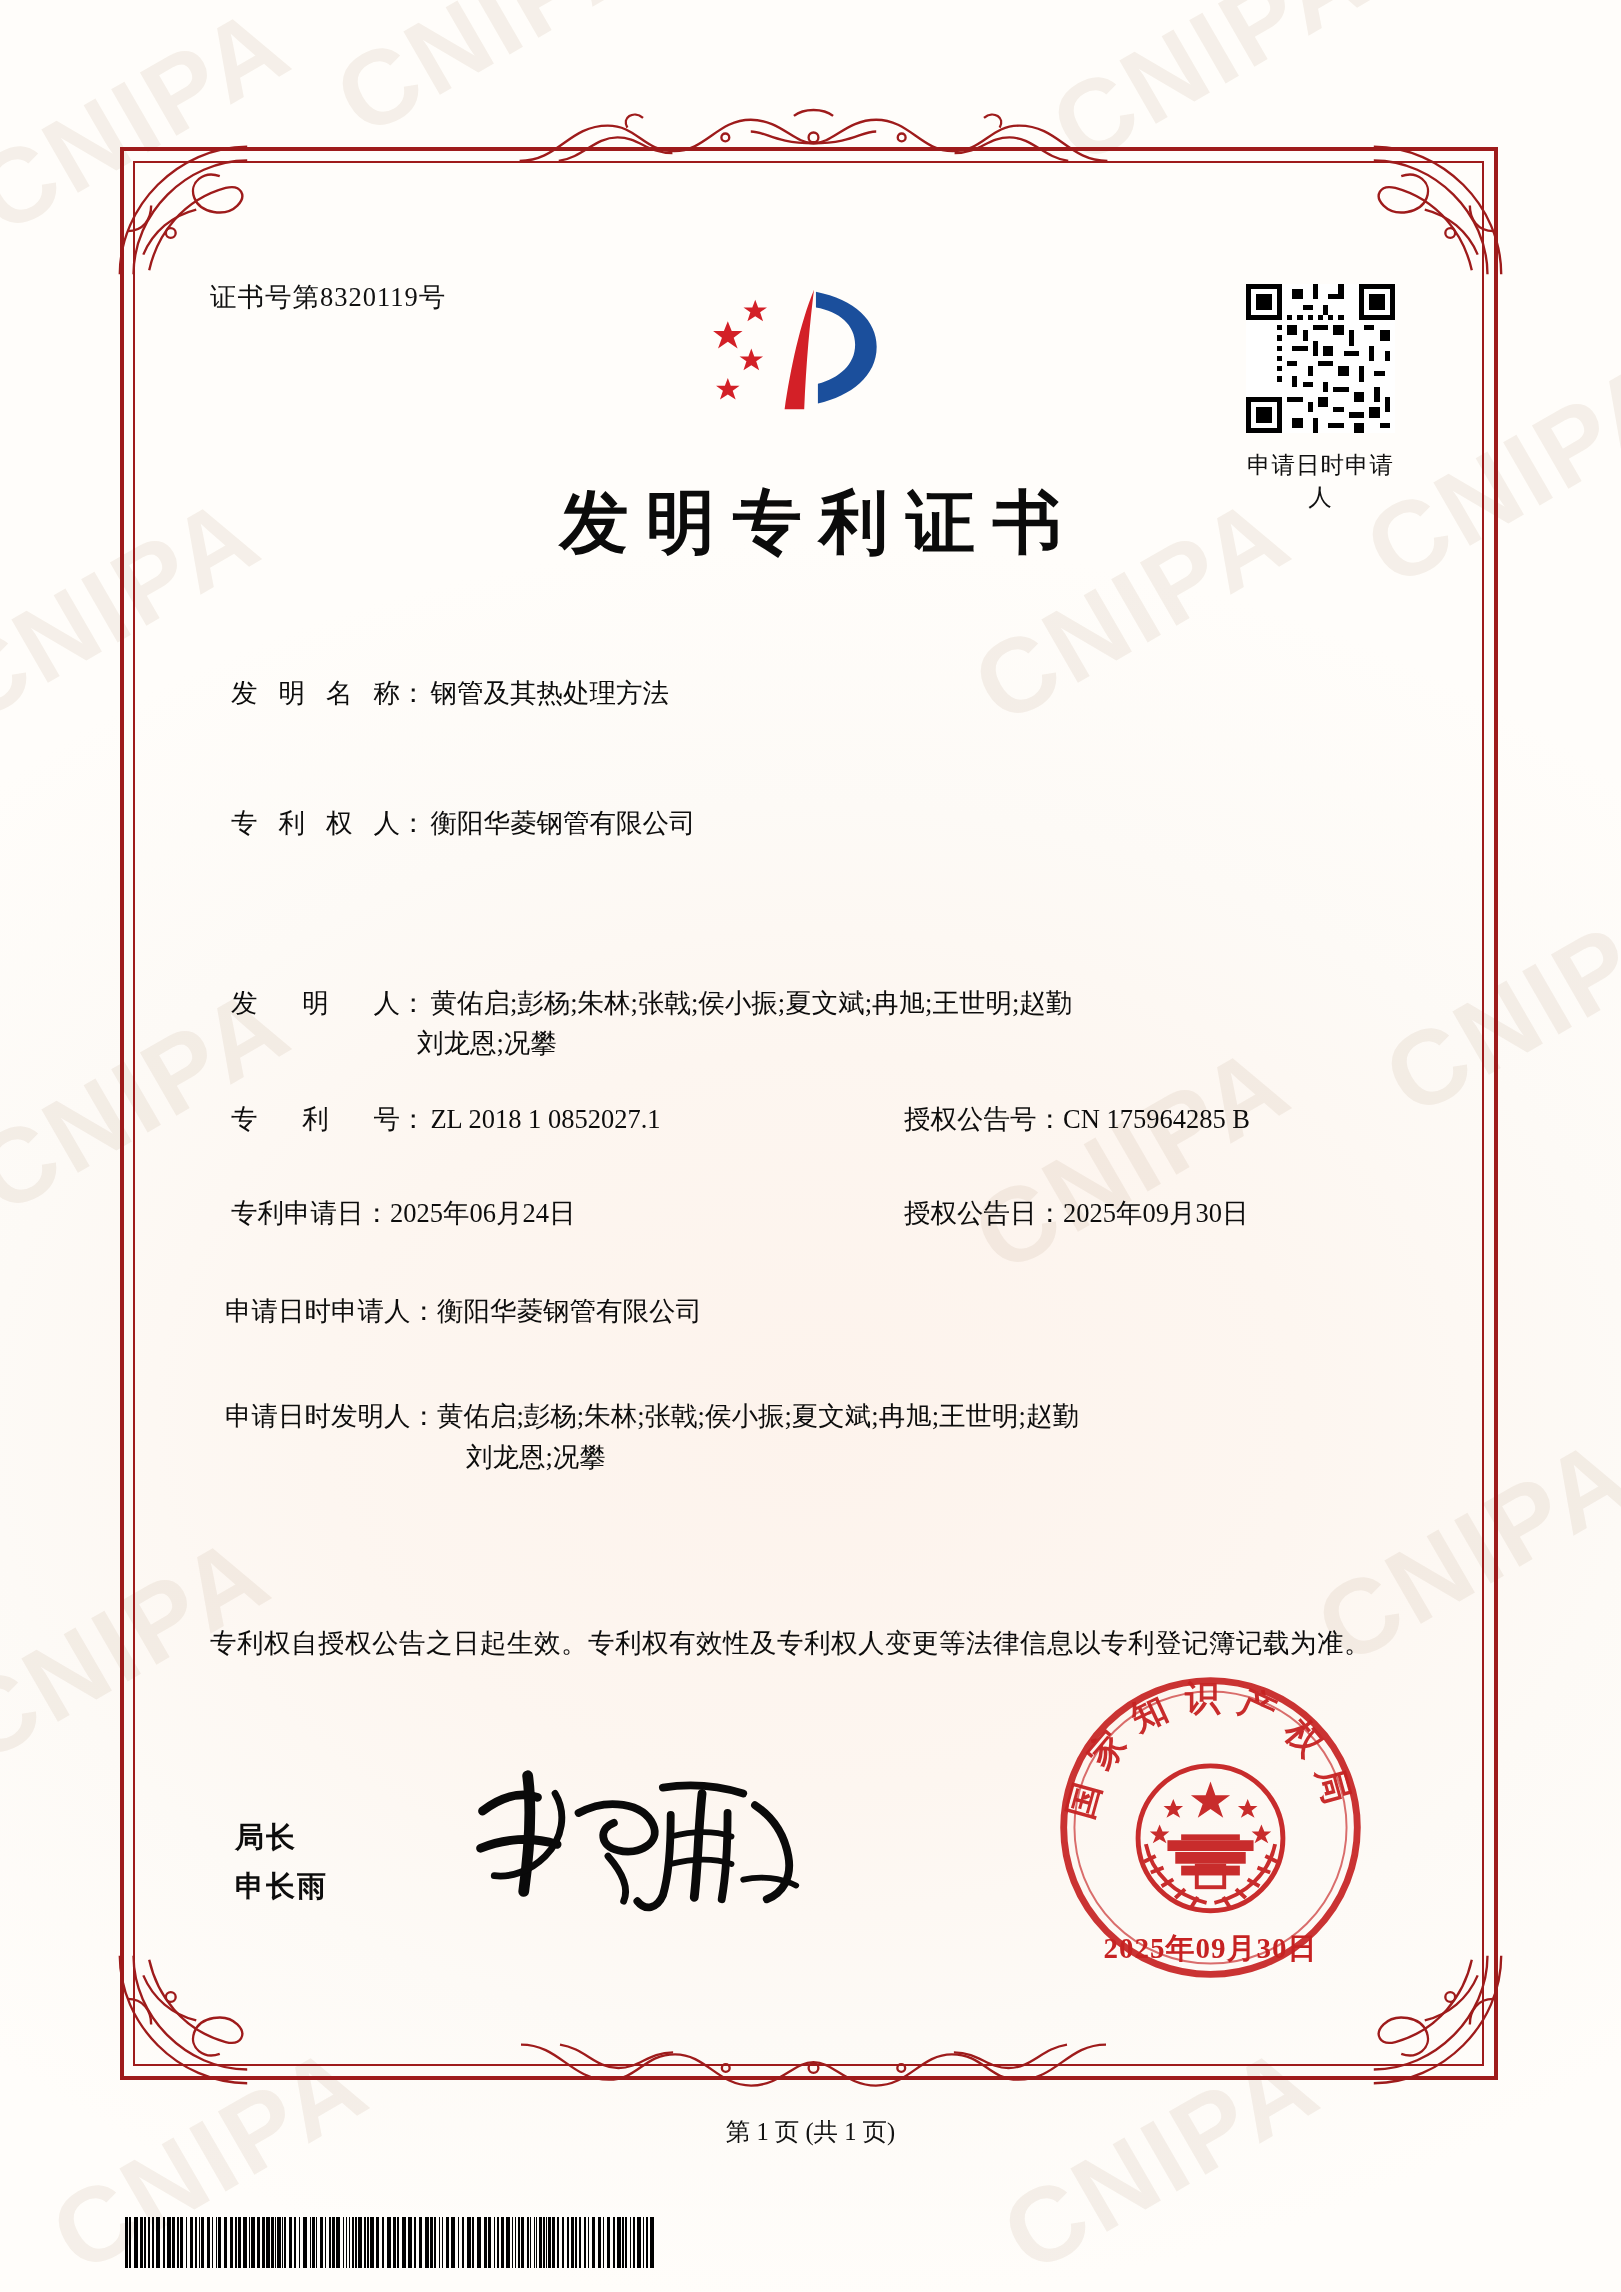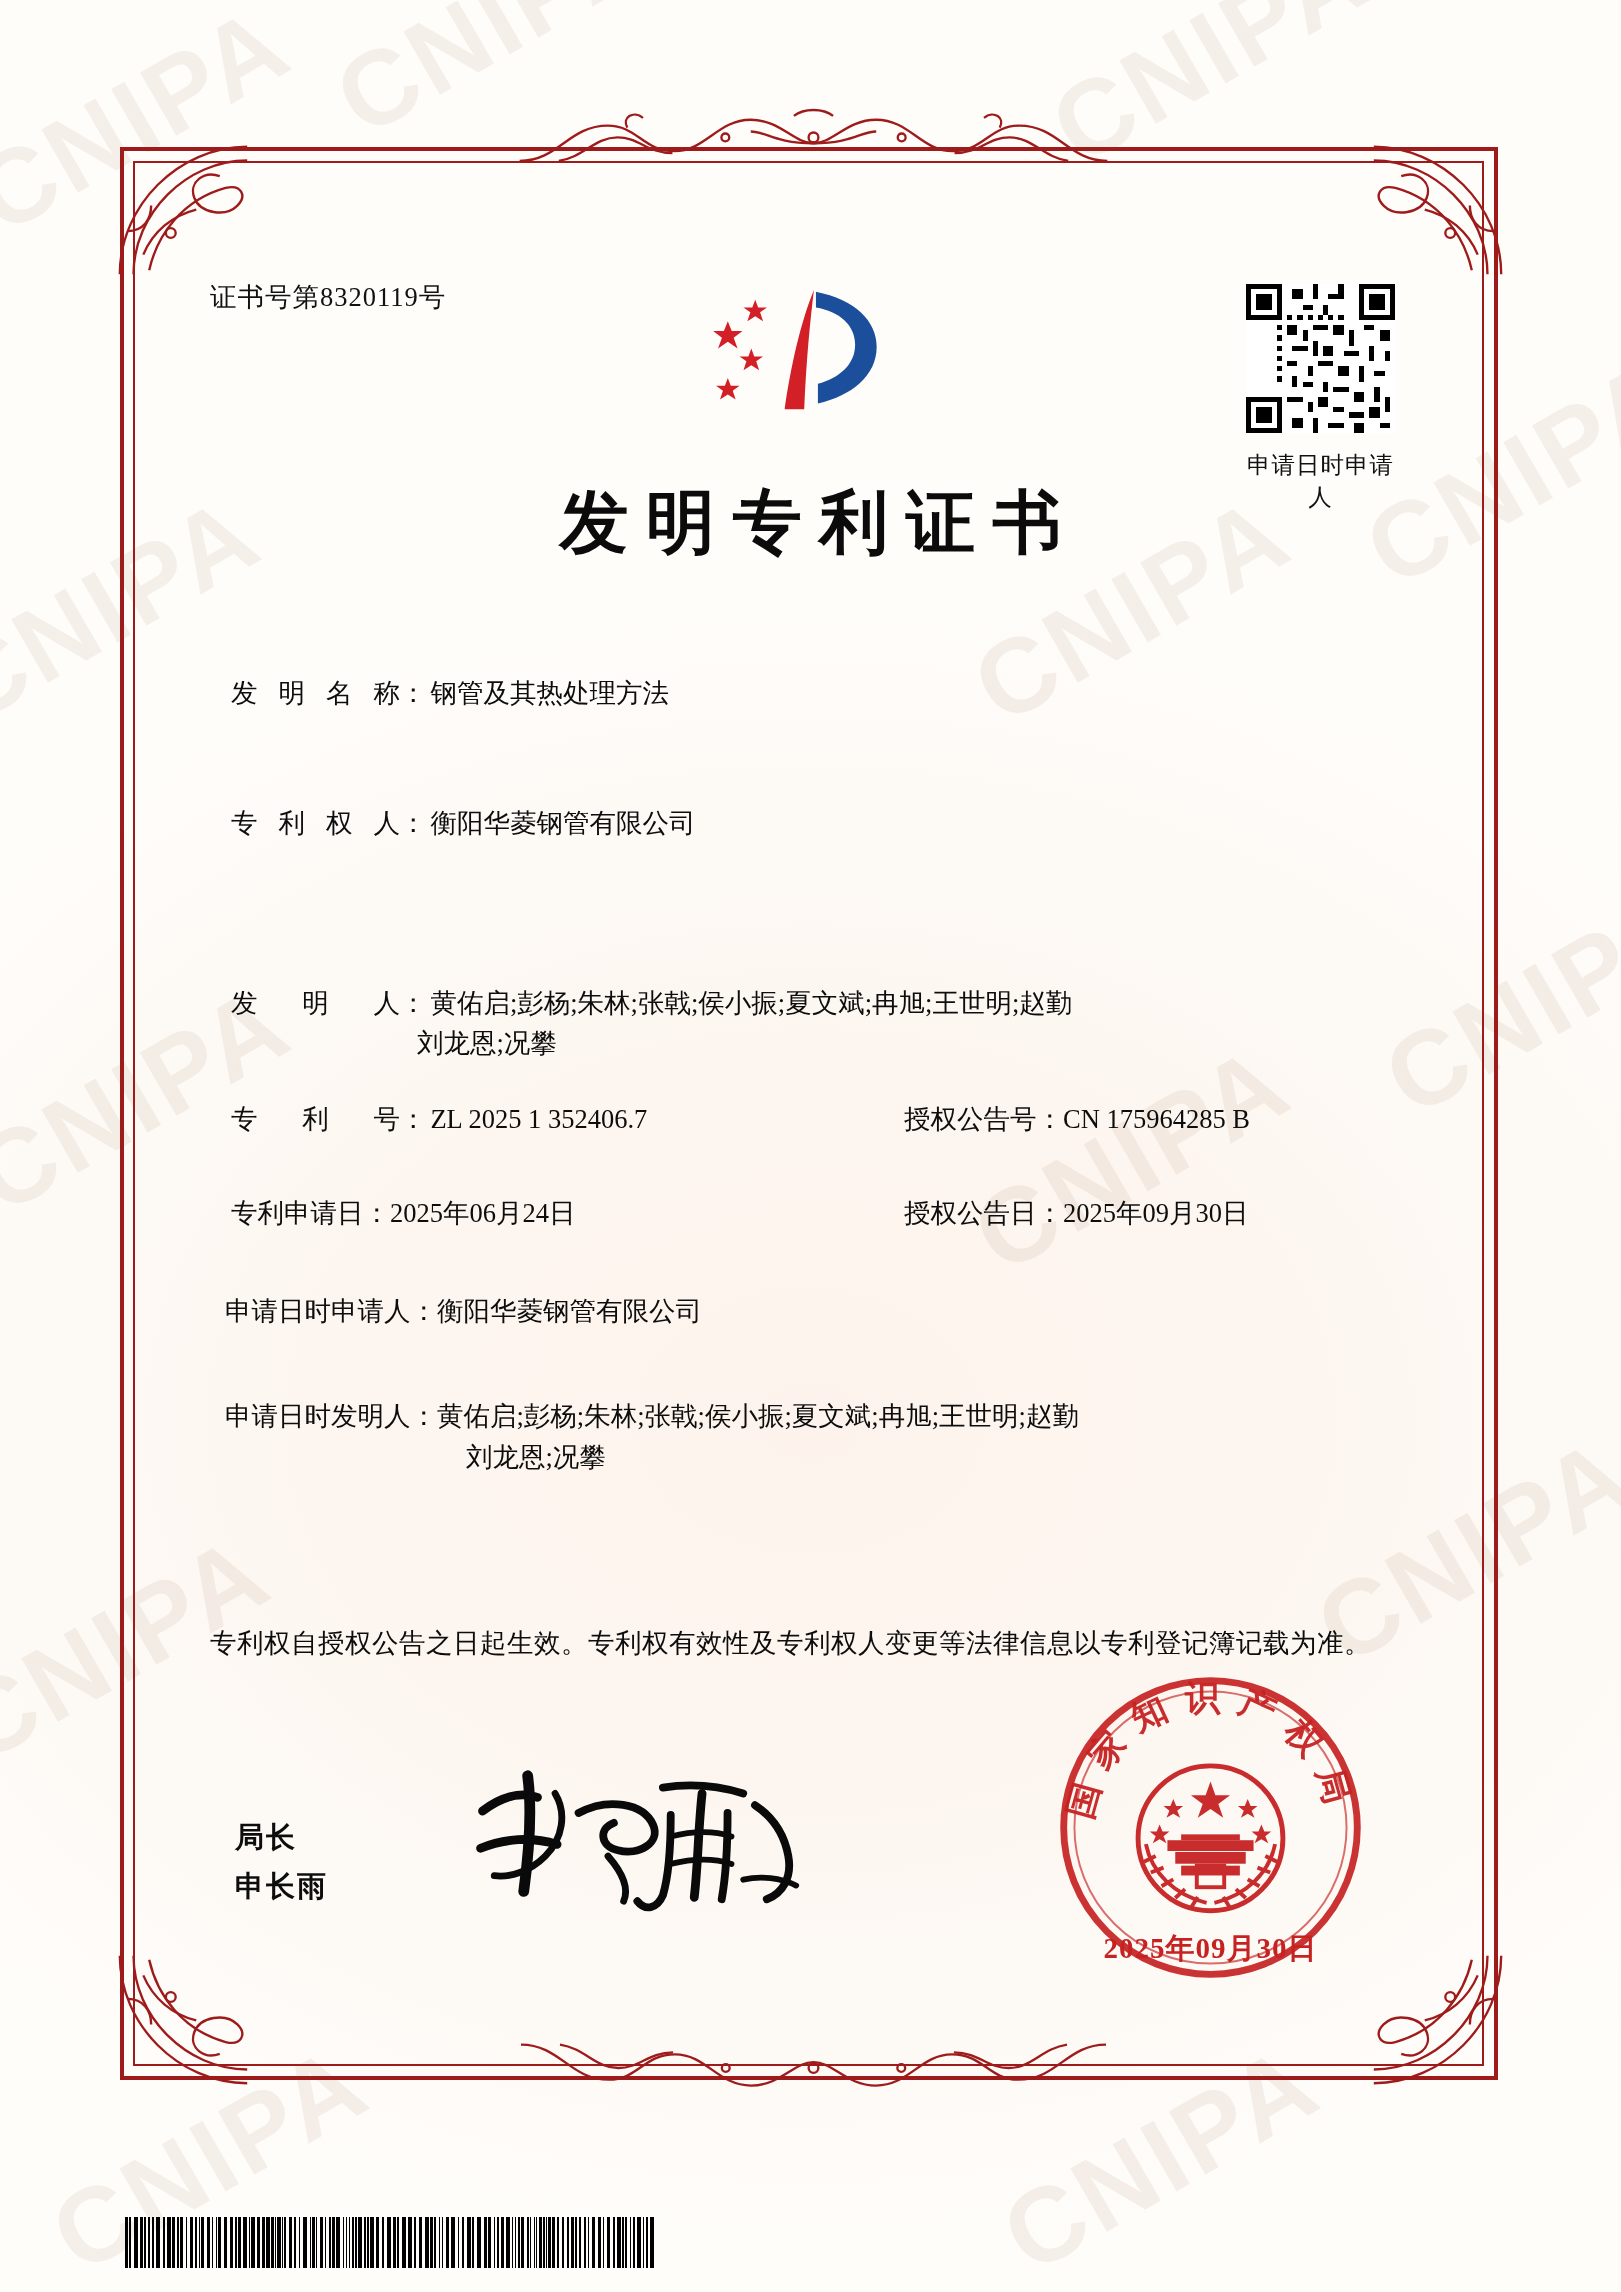--- a/index.html
+++ b/index.html
@@ -436,21 +436,21 @@
     <span class="flabel w6">发明名称</span><span class="fcolon">：</span><span class="fvalue">钢管及其热处理方法</span>
   </div>
 
 
   <div class="field" style="left:231px; top:984px;">
     <span class="flabel w6">发明人</span><span class="fcolon">：</span><span class="fvalue">黄佑启;彭杨;朱林;张戟;侯小振;夏文斌;冉旭;王世明;赵勤</span>
     <span class="sub2">刘龙恩;况攀</span>
   </div>
 
   <div class="field" style="left:231px; top:1100px;">
-    <span class="flabel w6">专利号</span><span class="fcolon">：</span><span class="fvalue">ZL 2025 1 352406.7</span>
+    <span class="flabel w6">专利号</span><span class="fcolon">：</span><span class="fvalue">ZL 2018 1 0852027.1</span>
   </div>
   <div class="field" style="left:904px; top:1100px;">
     <span class="field-lbl-plain">授权公告号：</span><span class="fvalue">CN 175964285 B</span>
   </div>
 
   <div class="field" style="left:231px; top:1194px;">
     <span class="field-lbl-plain">专利申请日：</span><span class="fvalue">2025年06月24日</span>
   </div>
   <div class="field" style="left:904px; top:1194px;">
     <span class="field-lbl-plain">授权公告日：</span><span class="fvalue">2025年09月30日</span>
@@ -519,20 +519,21 @@
         <polygon points="0,-58 5,-44 20,-44 8,-35 13,-21 0,-30 -13,-21 -8,-35 -20,-44 -5,-44"></polygon>
         <polygon points="-38,-40 -35,-33 -28,-33 -34,-28 -31,-21 -38,-25 -45,-21 -42,-28 -48,-33 -41,-33"></polygon>
         <polygon points="38,-40 41,-33 48,-33 42,-28 45,-21 38,-25 31,-21 34,-28 28,-33 35,-33"></polygon>
         <polygon points="-52,-14 -49,-7 -42,-7 -48,-2 -45,5 -52,1 -59,5 -56,-2 -62,-7 -55,-7"></polygon>
         <polygon points="52,-14 55,-7 62,-7 56,-2 59,5 52,1 45,5 48,-2 42,-7 49,-7"></polygon>
       </g>
     </g>
   </svg>
   <div id="seal-date">2025年09月30日</div>
 
+  <div id="page-num">第 1 页 (共 1 页)</div>
 
   <div id="barcode">
       <i style="width:2.9px"></i>
       <i style="width:1px;background:transparent"></i>
       <i style="width:2px"></i>
       <i style="width:2.9px;background:transparent"></i>
       <i style="width:3.9px"></i>
       <i style="width:2px;background:transparent"></i>
       <i style="width:2.9px"></i>
       <i style="width:1px;background:transparent"></i>

